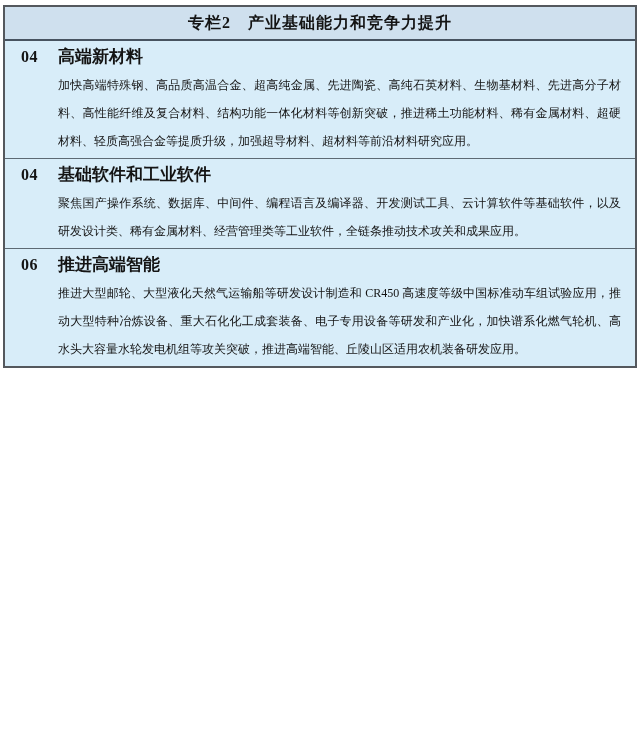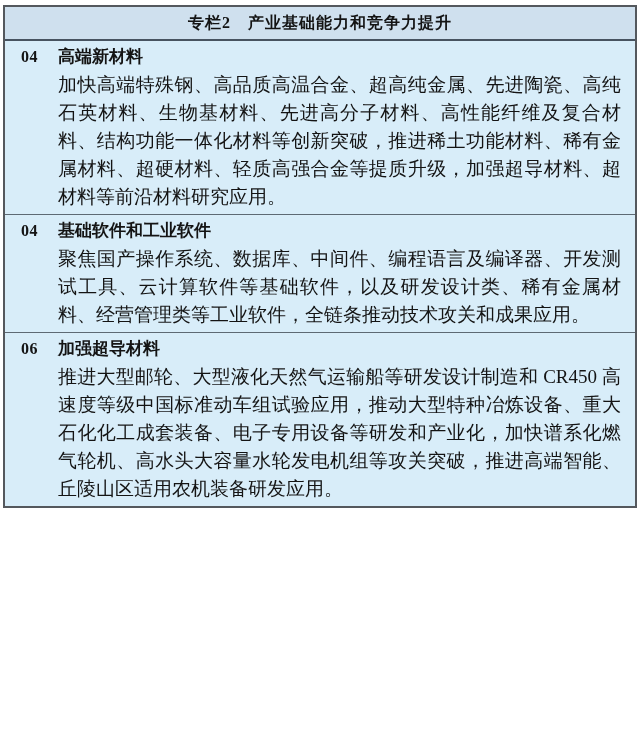--- a/index.html
+++ b/index.html
@@ -48,21 +48,21 @@
     width: 37px;
     font-size: 16px;
     font-weight: 600;
     letter-spacing: 0.5px;
   }
   .sec-title {
     font-weight: bold;
   }
   .sec-body {
     margin: 0 0 0 37px;
-    font-size: 19px;
+    font-size: 12px;
     line-height: 28px;
     text-align: justify;
     text-align-last: left;
   }
 </style>
 </head>
 <body>
 
 <div class="box">
   <div class="box-header">专栏2　产业基础能力和竞争力提升</div>
@@ -79,18 +79,18 @@
     <div class="sec-head">
       <span class="num">04</span><span class="sec-title">基础软件和工业软件</span>
     </div>
     <p class="sec-body">聚焦国产操作系统、数据库、中间件、编程语言及编译器、开发测试工具、云计算软件等基础软件，以及研发设计类、稀有金属材料、经营管理类等工业软件，全链条推动技术攻关和成果应用。</p>
   </div>
 
 
 
   <div class="section">
     <div class="sec-head">
-      <span class="num">06</span><span class="sec-title">加强超导材料</span>
+      <span class="num">06</span><span class="sec-title">推进高端智能</span>
     </div>
     <p class="sec-body">推进大型邮轮、大型液化天然气运输船等研发设计制造和 CR450 高速度等级中国标准动车组试验应用，推动大型特种冶炼设备、重大石化化工成套装备、电子专用设备等研发和产业化，加快谱系化燃气轮机、高水头大容量水轮发电机组等攻关突破，推进高端智能、丘陵山区适用农机装备研发应用。</p>
   </div>
 </div>
 </div>
 
 </body></html>

